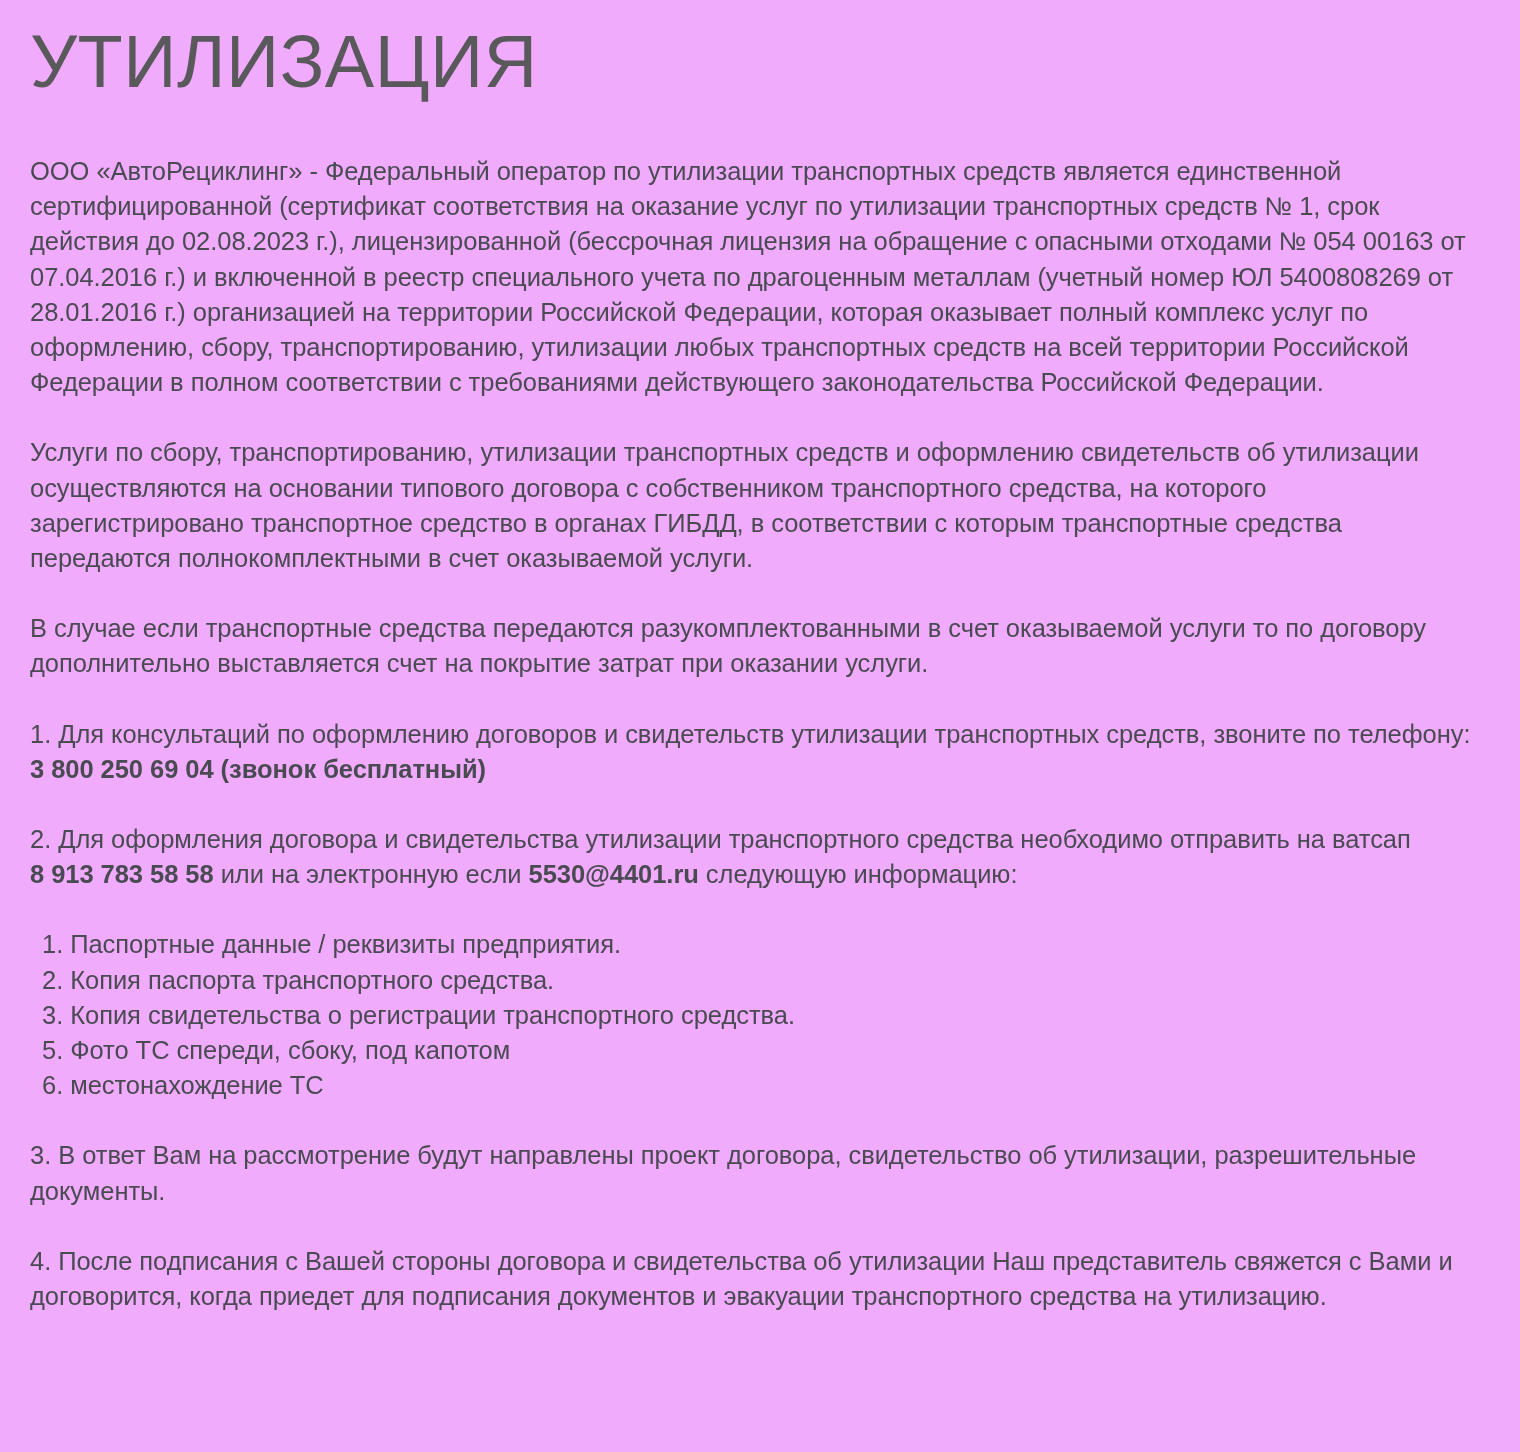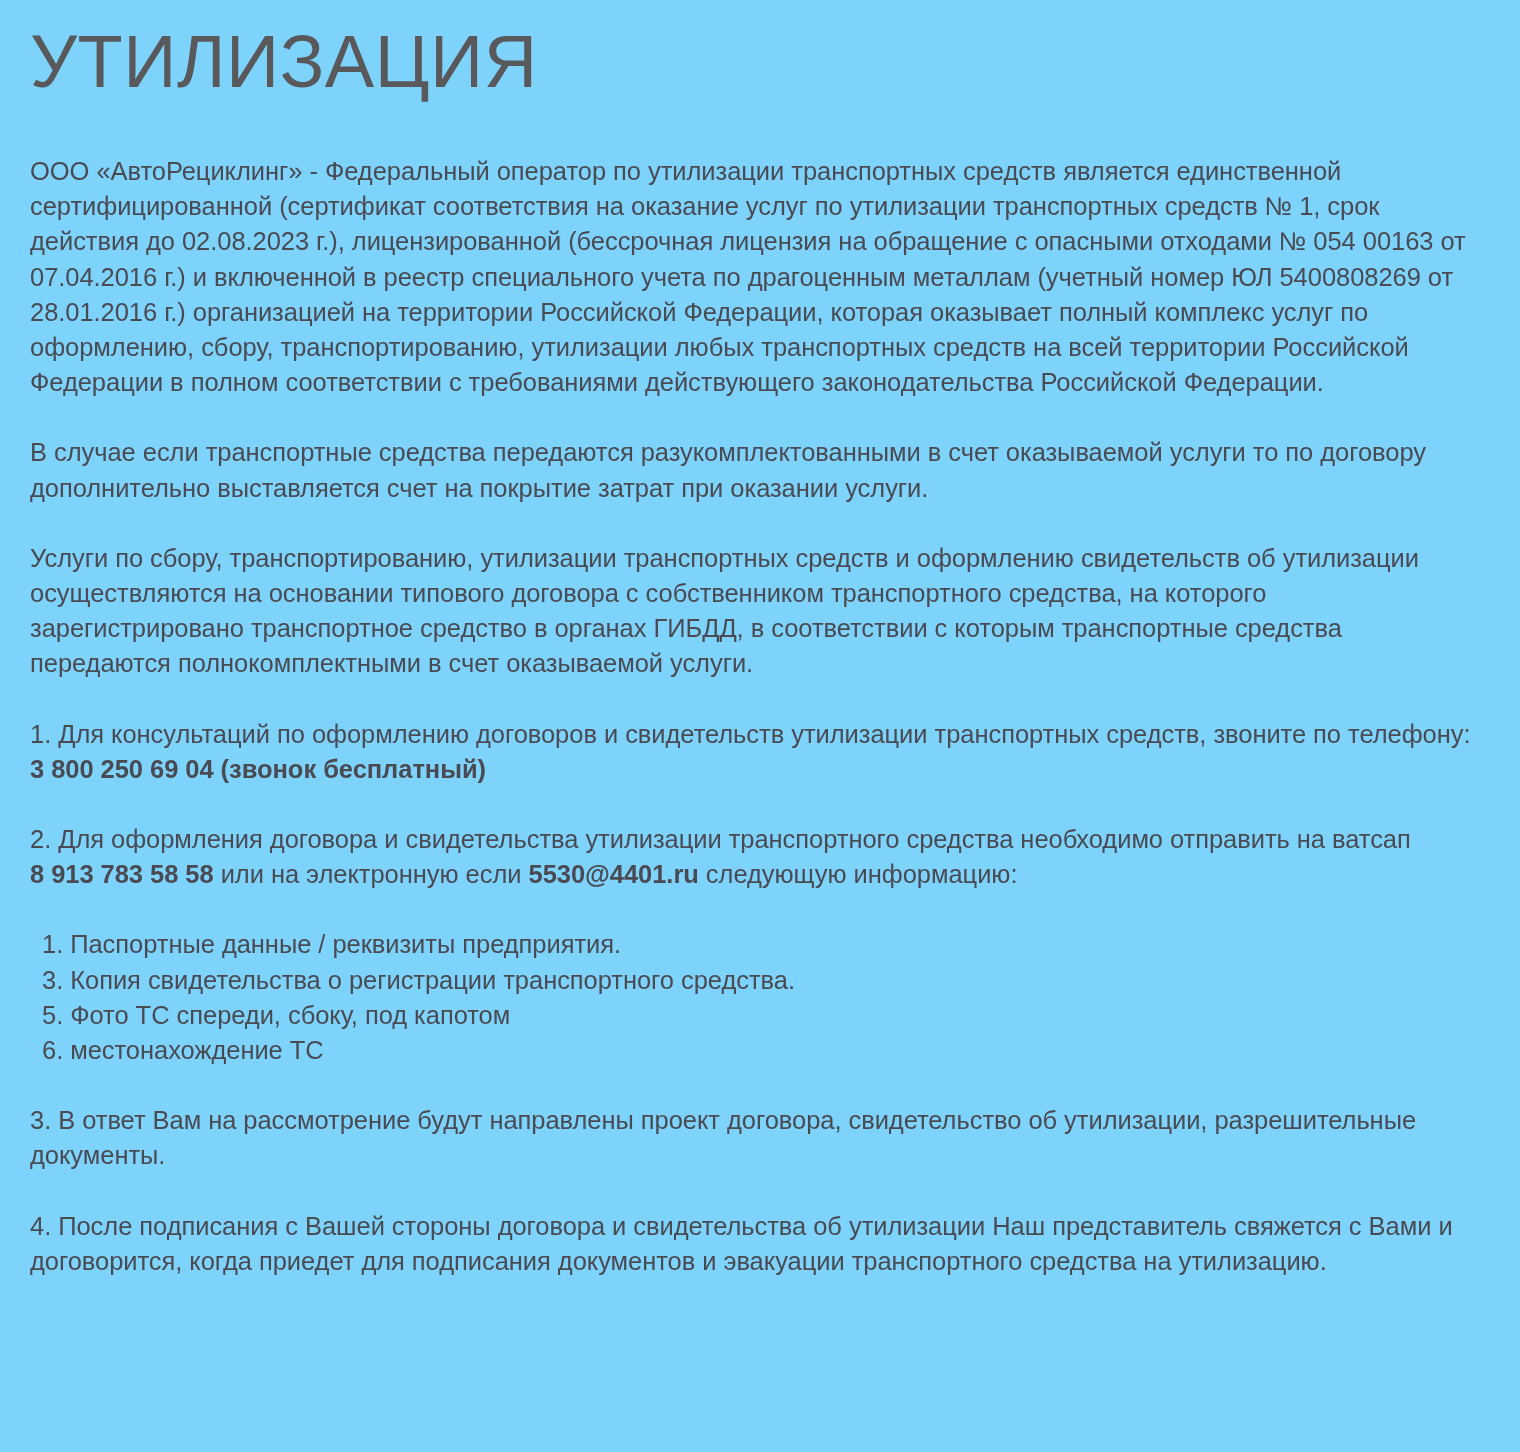--- a/index.html
+++ b/index.html
@@ -14,21 +14,21 @@
     font-family: "Liberation Sans", "DejaVu Sans", sans-serif;
     color: #4a4a52;
     -webkit-font-smoothing: antialiased;
     overflow: hidden;
   }
   .page {
     box-sizing: border-box;
     width: 1520px;
     min-height: 1452px;
     padding: 22px 34px 0 30px;
-    background: #7dd3fc;
+    background: #f0abfc;
   }
   .page-title {
     font-size: 74px;
     line-height: 1.08;
     font-weight: 300;
     letter-spacing: 0.5px;
     color: #59595b;
     margin: 0 0 52px 0;
     white-space: nowrap;
   }
@@ -64,36 +64,37 @@
 <body>
 
 <div class="page">
 
   <h1 class="page-title">УТИЛИЗАЦИЯ</h1>
 
   <div class="body-block">
 
     <p class="para">ООО «АвтоРециклинг» - Федеральный оператор по утилизации транспортных средств является единственной сертифицированной (сертификат соответствия на оказание услуг по утилизации транспортных средств № 1, срок действия до 02.08.2023 г.), лицензированной (бессрочная лицензия на обращение с опасными отходами № 054 00163 от 07.04.2016 г.) и включенной в реестр специального учета по драгоценным металлам (учетный номер ЮЛ 5400808269 от 28.01.2016 г.) организацией на территории Российской Федерации, которая оказывает полный комплекс услуг по оформлению, сбору, транспортированию, утилизации любых транспортных средств на всей территории Российской Федерации в полном соответствии с требованиями действующего законодательства Российской Федерации.</p>
 
+    <p class="para">Услуги по сбору, транспортированию, утилизации транспортных средств и оформлению свидетельств об утилизации осуществляются на основании типового договора с собственником транспортного средства, на которого зарегистрировано транспортное средство в органах ГИБДД, в соответствии с которым транспортные средства передаются полнокомплектными в счет оказываемой услуги.</p>
+
     <p class="para">В случае если транспортные средства передаются разукомплектованными в счет оказываемой услуги то по договору дополнительно выставляется счет на покрытие затрат при оказании услуги.</p>
-
-    <p class="para">Услуги по сбору, транспортированию, утилизации транспортных средств и оформлению свидетельств об утилизации осуществляются на основании типового договора с собственником транспортного средства, на которого зарегистрировано транспортное средство в органах ГИБДД, в соответствии с которым транспортные средства передаются полнокомплектными в счет оказываемой услуги.</p>
 
     <div class="para">
       <span>1. Для консультаций по оформлению договоров и свидетельств утилизации транспортных средств, звоните по телефону:</span><br>
       <b class="bold nowrap">3 800 250 69 04 (звонок бесплатный)</b>
     </div>
 
     <div class="para">
       <span>2. Для оформления договора и свидетельства утилизации транспортного средства необходимо отправить на ватсап</span><br>
       <b class="bold nowrap">8 913 783 58 58</b><span> или на электронную если </span><b class="bold nowrap">5530@4401.ru</b><span> следующую информацию:</span>
     </div>
 
     <div class="list-block">
       <div class="list-line">1. Паспортные данные / реквизиты предприятия.</div>
+      <div class="list-line">2. Копия паспорта транспортного средства.</div>
       <div class="list-line">3. Копия свидетельства о регистрации транспортного средства.</div>
       <div class="list-line">5. Фото ТС спереди, сбоку, под капотом</div>
       <div class="list-line">6. местонахождение ТС</div>
     </div>
 
     <p class="para">3. В ответ Вам на рассмотрение будут направлены проект договора, свидетельство об утилизации, разрешительные документы.</p>
 
     <p class="para">4. После подписания с Вашей стороны договора и свидетельства об утилизации Наш представитель свяжется с Вами и договорится, когда приедет для подписания документов и эвакуации транспортного средства на утилизацию.</p>
 
   </div>

